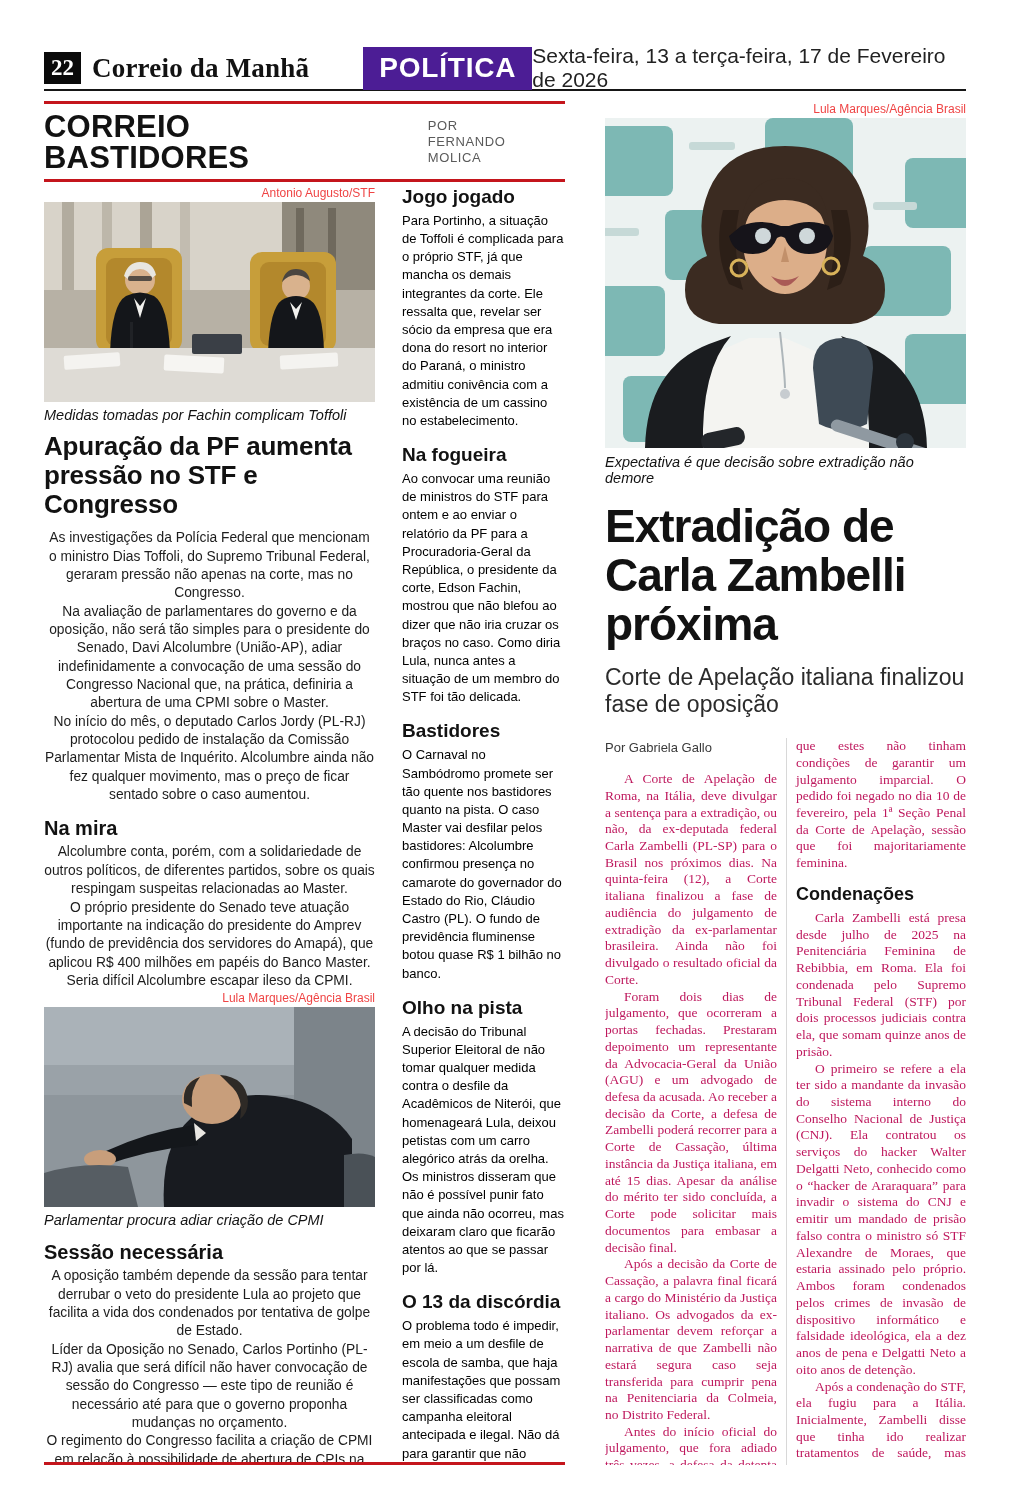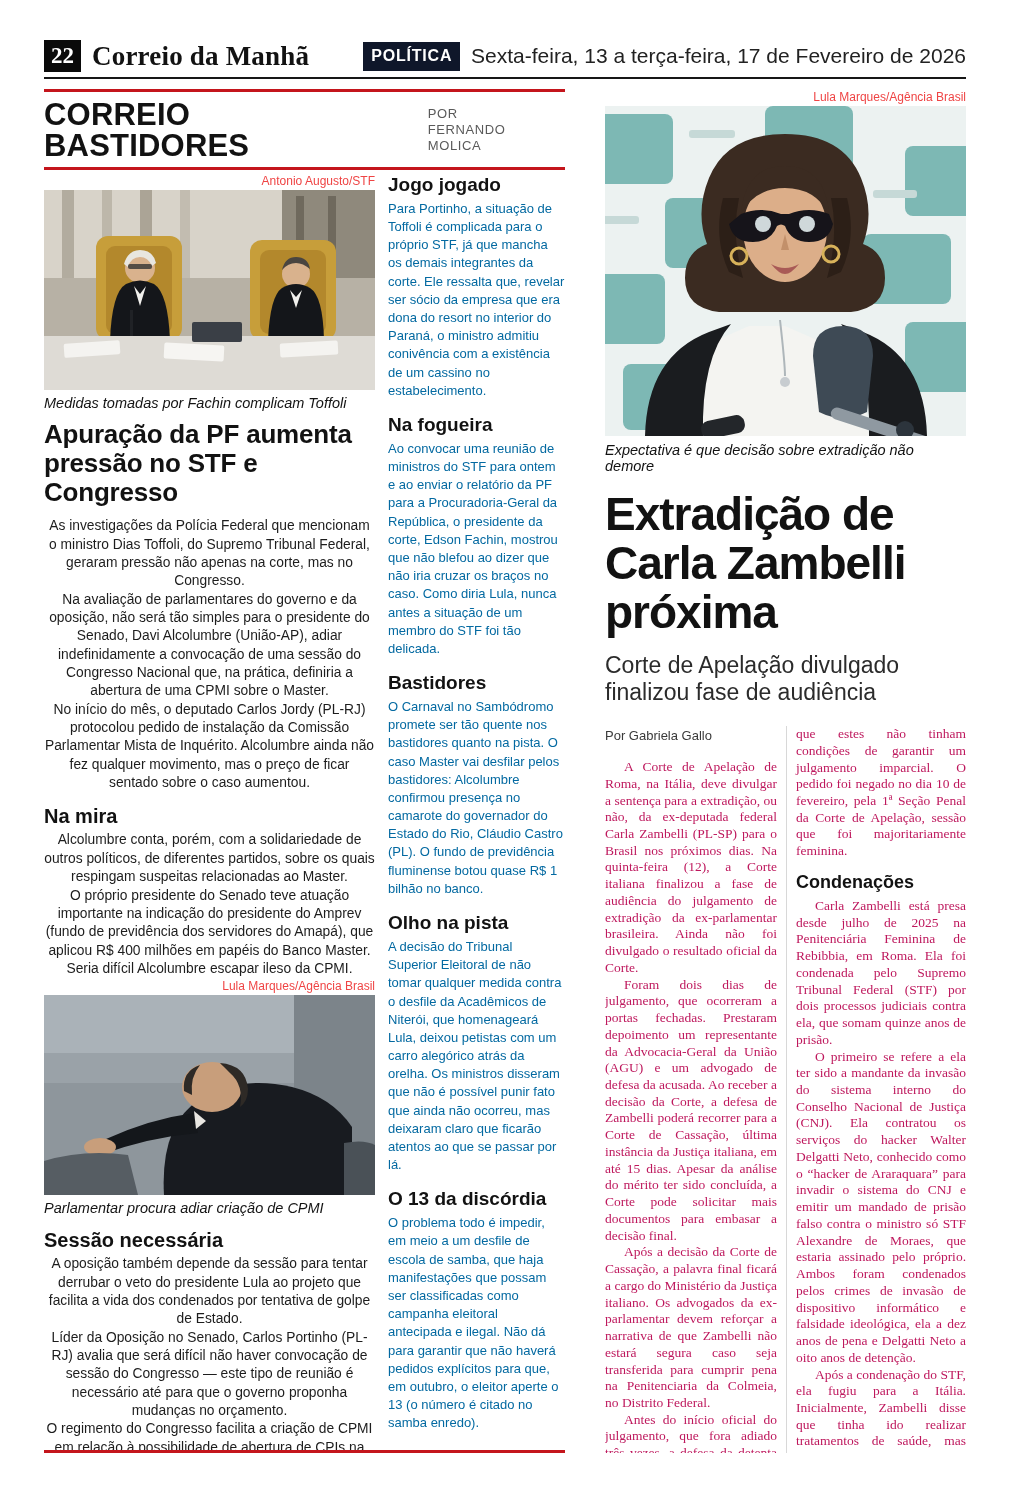--- a/index.html
+++ b/index.html
@@ -3,64 +3,64 @@
 <meta charset="utf-8">
 <style>
   :root { --red:#c4151c; --ink:#121212; }
   * { box-sizing:border-box; }
   html,body { margin:0; padding:0; background:#fff; }
   .page {
     position:relative; width:1010px; height:1488px; margin:0 auto;
     background:#fff; overflow:hidden; color:var(--ink);
     font-family:"Liberation Sans", sans-serif;
   }
-  .content { position:absolute; left:44px; top:40px; width:922px; }
+  .content { position:absolute; left:44px; top:52px; width:922px; }
 
   
   .topbar { display:flex; align-items:center; height:32px; }
   .pagenum-box {
     background:#0a0a0a; color:#fff; font-family:"Liberation Serif", serif;
     font-weight:bold; font-size:23px; line-height:1; padding:4px 7px 5px;
   }
   .masthead {
     font-family:"Liberation Serif", serif; font-weight:bold; font-size:27px;
     margin-left:11px; letter-spacing:.2px; white-space:nowrap;
   }
   .section-box {
-    background:#0f172a; color:#fff; font-weight:bold; font-size:16px;
-    letter-spacing:.8px; padding:5px 8px 6px; margin-left:54px;
+    background:#4c1d95; color:#fff; font-weight:bold; font-size:28px;
+    letter-spacing:.8px; padding:5px 16px 6px; margin-left:54px;
   }
   .edition-date { margin-left:auto; font-size:21px; color:#222; }
   .header-rule { height:2px; background:#161616; margin-top:5px; }
 
   
   .main { display:flex; margin-top:10px; height:1364px; }
 
   
   .bastidores { width:521px; flex:none; display:flex; flex-direction:column; }
   .red-rule { height:3px; background:var(--red); flex:none; }
   .bast-head { display:flex; align-items:center; padding:7px 2px 6px 0; }
   .bast-title { font-size:31px; font-weight:bold; letter-spacing:.2px; line-height:1; }
   .bast-byline { margin-left:24px; font-size:13px; color:#5a5a5a; letter-spacing:.6px; line-height:1.25; }
-  .bast-cols { display:flex; gap:13px; margin-top:3px; flex:1 1 auto; overflow:hidden; }
+  .bast-cols { display:flex; gap:27px; margin-top:3px; flex:1 1 auto; overflow:hidden; }
   .bcol1 { width:331px; flex:none; }
   .bcol2 { flex:1; min-width:0; }
 
   .credit { font-size:12px; color:#ef4444; text-align:right; margin:1px 0 2px; }
   figure { margin:0; }
   .photo svg { display:block; width:100%; height:auto; }
   .caption { font-style:italic; font-size:14.5px; color:#141414; margin:5px 0 9px; }
 
   .article-headline { font-size:26px; font-weight:bold; line-height:1.12; margin:2px 0 10px; letter-spacing:-.2px; }
   .sans-body p { margin:0; font-size:13.8px; line-height:1.33; color:#1d1d1d;text-align:center; }
   .subhead { font-size:20px; font-weight:bold; margin:13px 0 4px; line-height:1.1; }
 
   .bcol2 .subhead { font-size:19px; margin:15px 0 4px; }
   .bcol2 .subhead.first { margin-top:2px; }
-  .bcol2 p { margin:0; font-size:13px; line-height:1.4; color:#0369a1; }
+  .bcol2 p { margin:0; font-size:13px; line-height:1.4; color:#000000; }
 
   .module-bottom-rule { margin-top:auto; }
 
   
   .zambelli { margin-left:40px; width:361px; flex:none; display:flex; flex-direction:column; }
   .z-caption { font-style:italic; font-size:14.5px; margin:6px 0 10px; }
   .z-headline { font-size:46px; font-weight:bold; line-height:1.06; letter-spacing:-1px; margin:6px 0 16px; }
   .z-subhead { font-size:23px; font-weight:normal; color:#2b2b2b; line-height:1.17; margin:0 0 20px; }
   .z-cols { display:flex; flex:1 1 auto; overflow:hidden; font-family:"Liberation Serif", serif; }
   .zcol1 { width:181px; flex:none; padding-right:9px; }
@@ -261,21 +261,21 @@
 
             <path d="M208 250 q0 -30 30 -30 q30 0 30 30 l-6 56 q-24 12 -48 0 z" fill="#3e4a55"></path>
             <rect x="228" y="300" width="110" height="12" rx="6" transform="rotate(18 228 300)" fill="#8f99a1"></rect>
             <circle cx="300" cy="324" r="9" fill="#2c343c"></circle>
             <rect x="96" y="312" width="44" height="18" rx="8" transform="rotate(-12 118 321)" fill="#23262a"></rect>
           </svg>
         </figure>
         <figcaption class="z-caption">Expectativa é que decisão sobre extradição não demore</figcaption>
 
         <h1 class="z-headline">Extradição de Carla Zambelli próxima</h1>
-        <h2 class="z-subhead">Corte de Apelação divulgado finalizou fase de audiência</h2>
+        <h2 class="z-subhead">Corte de Apelação italiana finalizou fase de oposição</h2>
 
         <div class="z-cols">
           <div class="zcol1">
             <div class="z-byline">Por Gabriela Gallo</div>
             <p>A Corte de Apelação de Roma, na Itália, deve divulgar a sentença para a extradição, ou não, da ex-deputada federal Carla Zambelli (PL-SP) para o Brasil nos próximos dias. Na quinta-feira (12), a Corte italiana finalizou a fase de audiência do julgamento de extradição da ex-parlamentar brasileira. Ainda não foi divulgado o resultado oficial da Corte.</p>
             <p>Foram dois dias de julgamento, que ocorreram a portas fechadas. Prestaram depoimento um representante da Advocacia-Geral da União (AGU) e um advogado de defesa da acusada. Ao receber a decisão da Corte, a defesa de Zambelli poderá recorrer para a Corte de Cassação, última instância da Justiça italiana, em até 15 dias. Apesar da análise do mérito ter sido concluída, a Corte pode solicitar mais documentos para embasar a decisão final.</p>
             <p>Após a decisão da Corte de Cassação, a palavra final ficará a cargo do Ministério da Justiça italiano. Os advogados da ex-parlamentar devem reforçar a narrativa de que Zambelli não estará segura caso seja transferida para cumprir pena na Penitenciaria da Colmeia, no Distrito Federal.</p>
             <p>Antes do início oficial do julgamento, que fora adiado três vezes, a defesa da detenta brasileira entrou com um pedido que solicitava a troca dos juízes envolvidos no julgamento, alegando</p>
           </div>
           <div class="zcol2">

